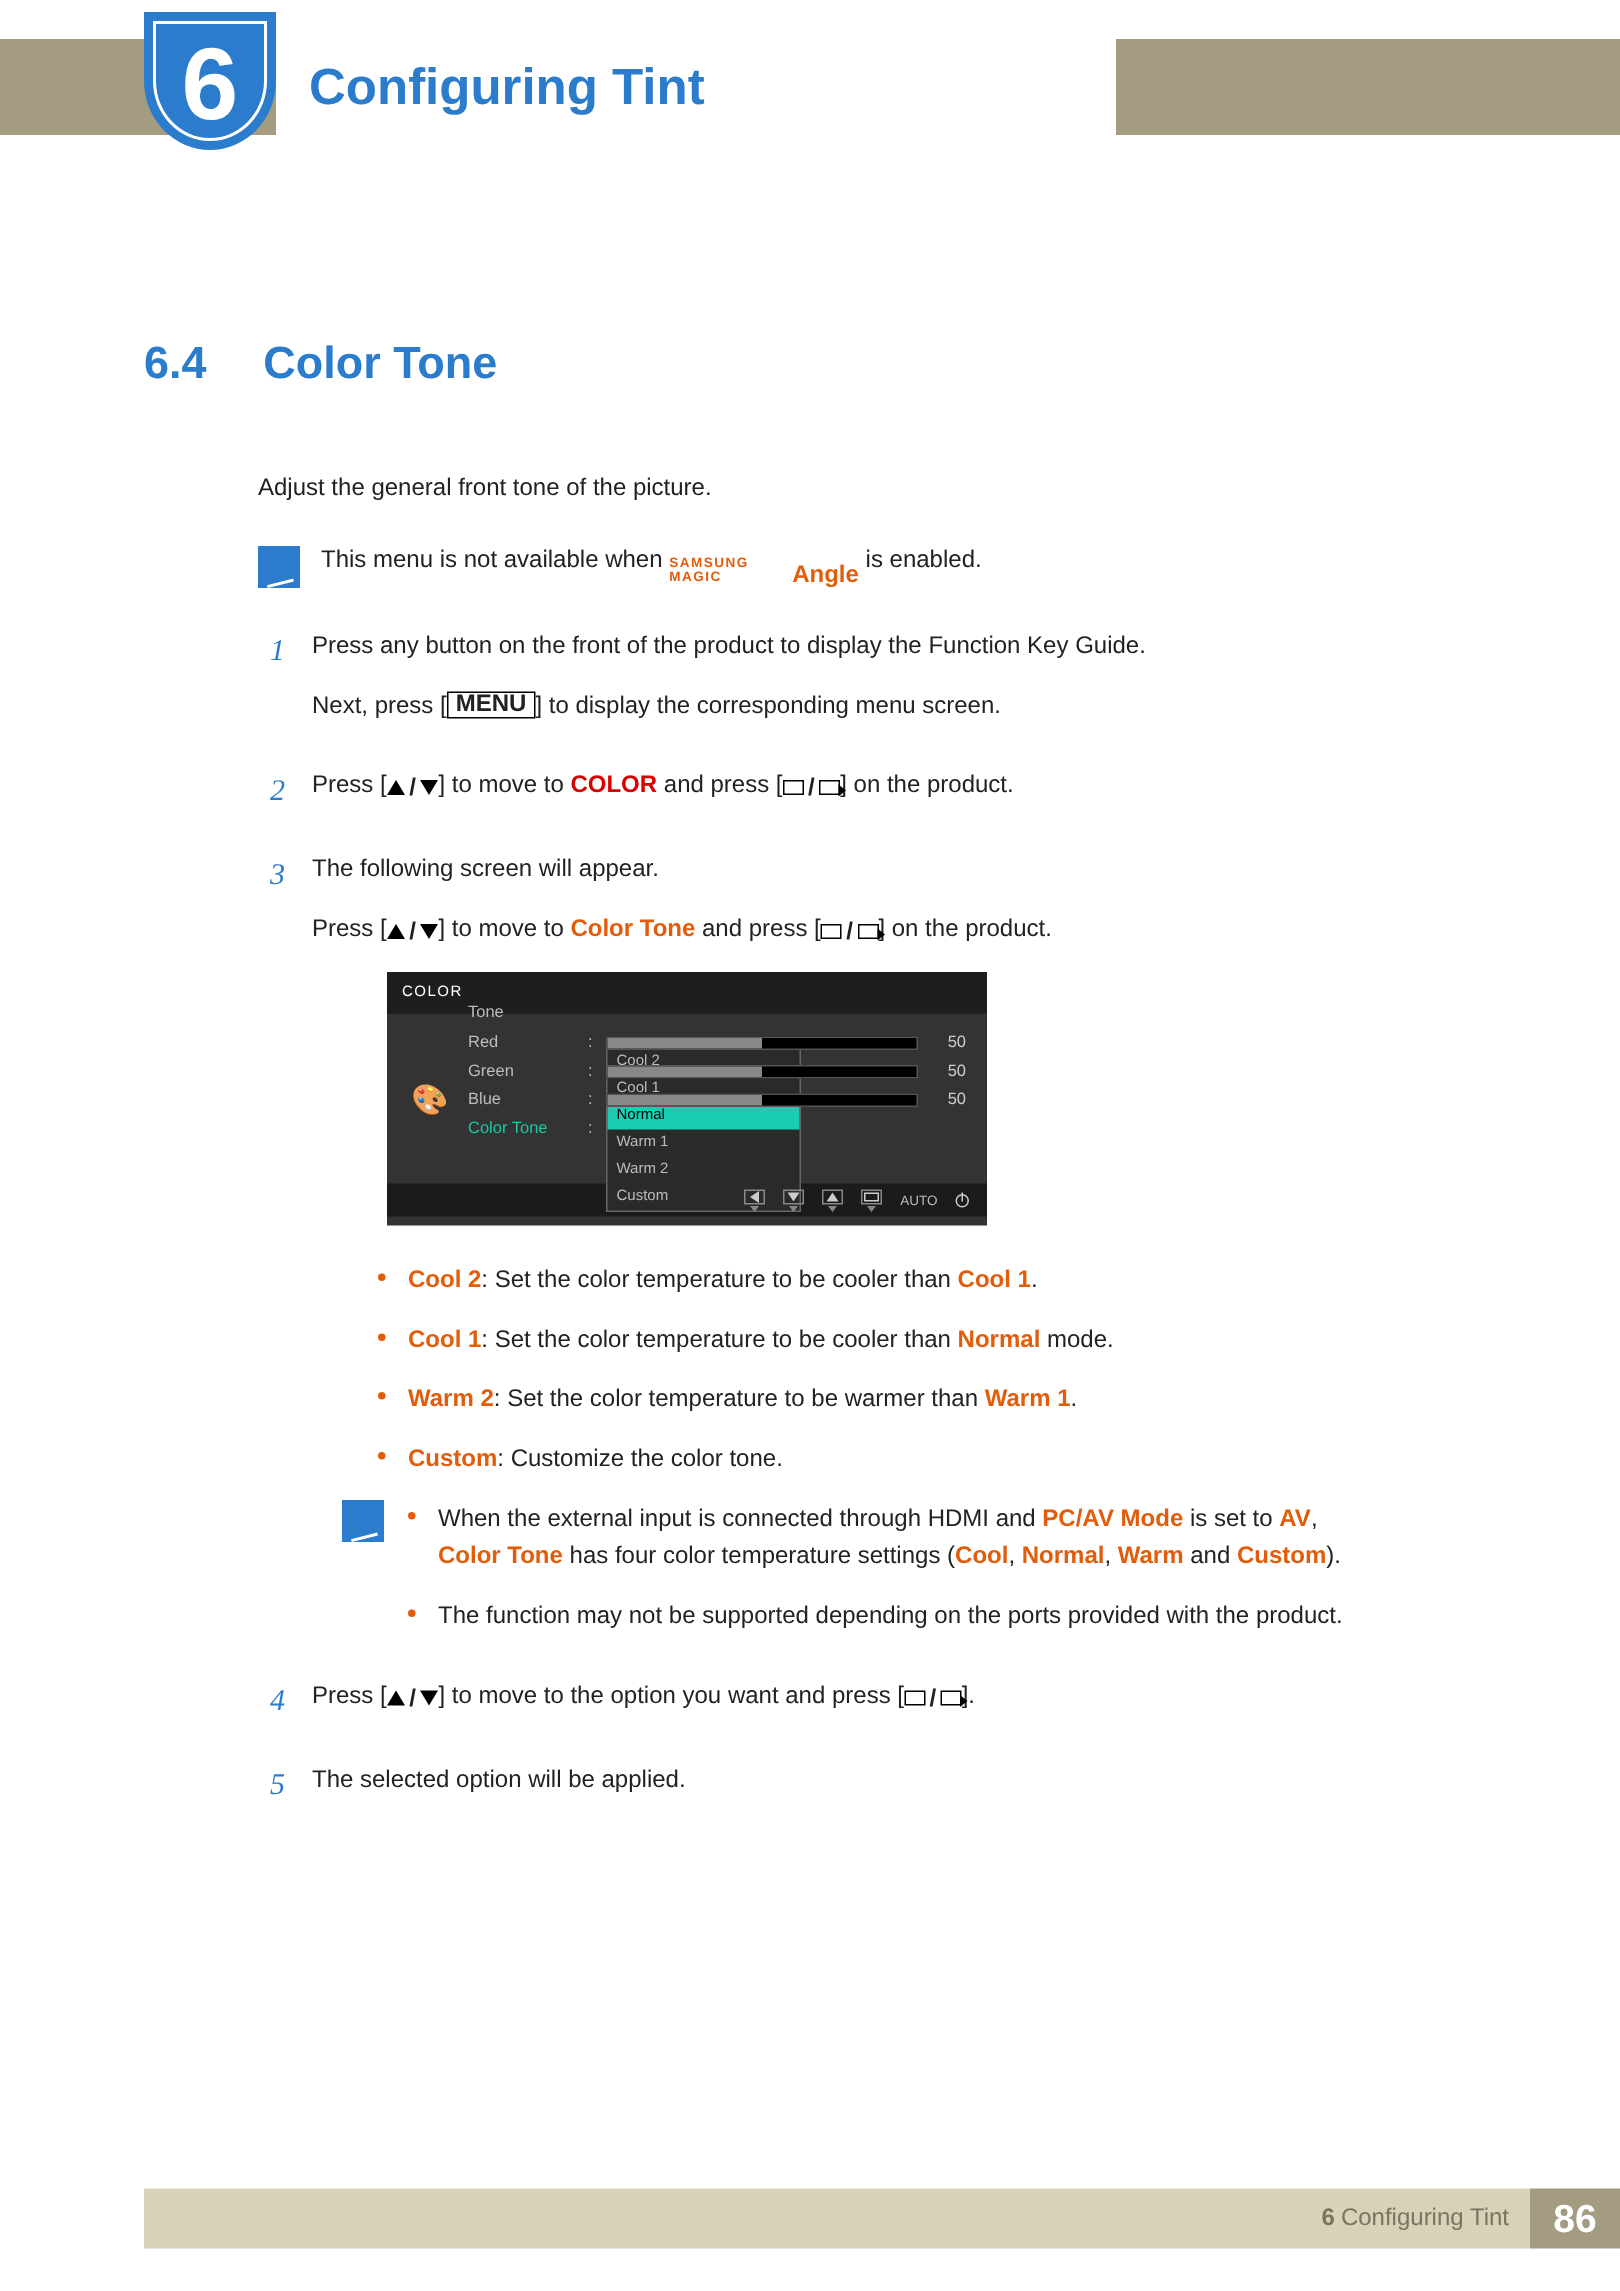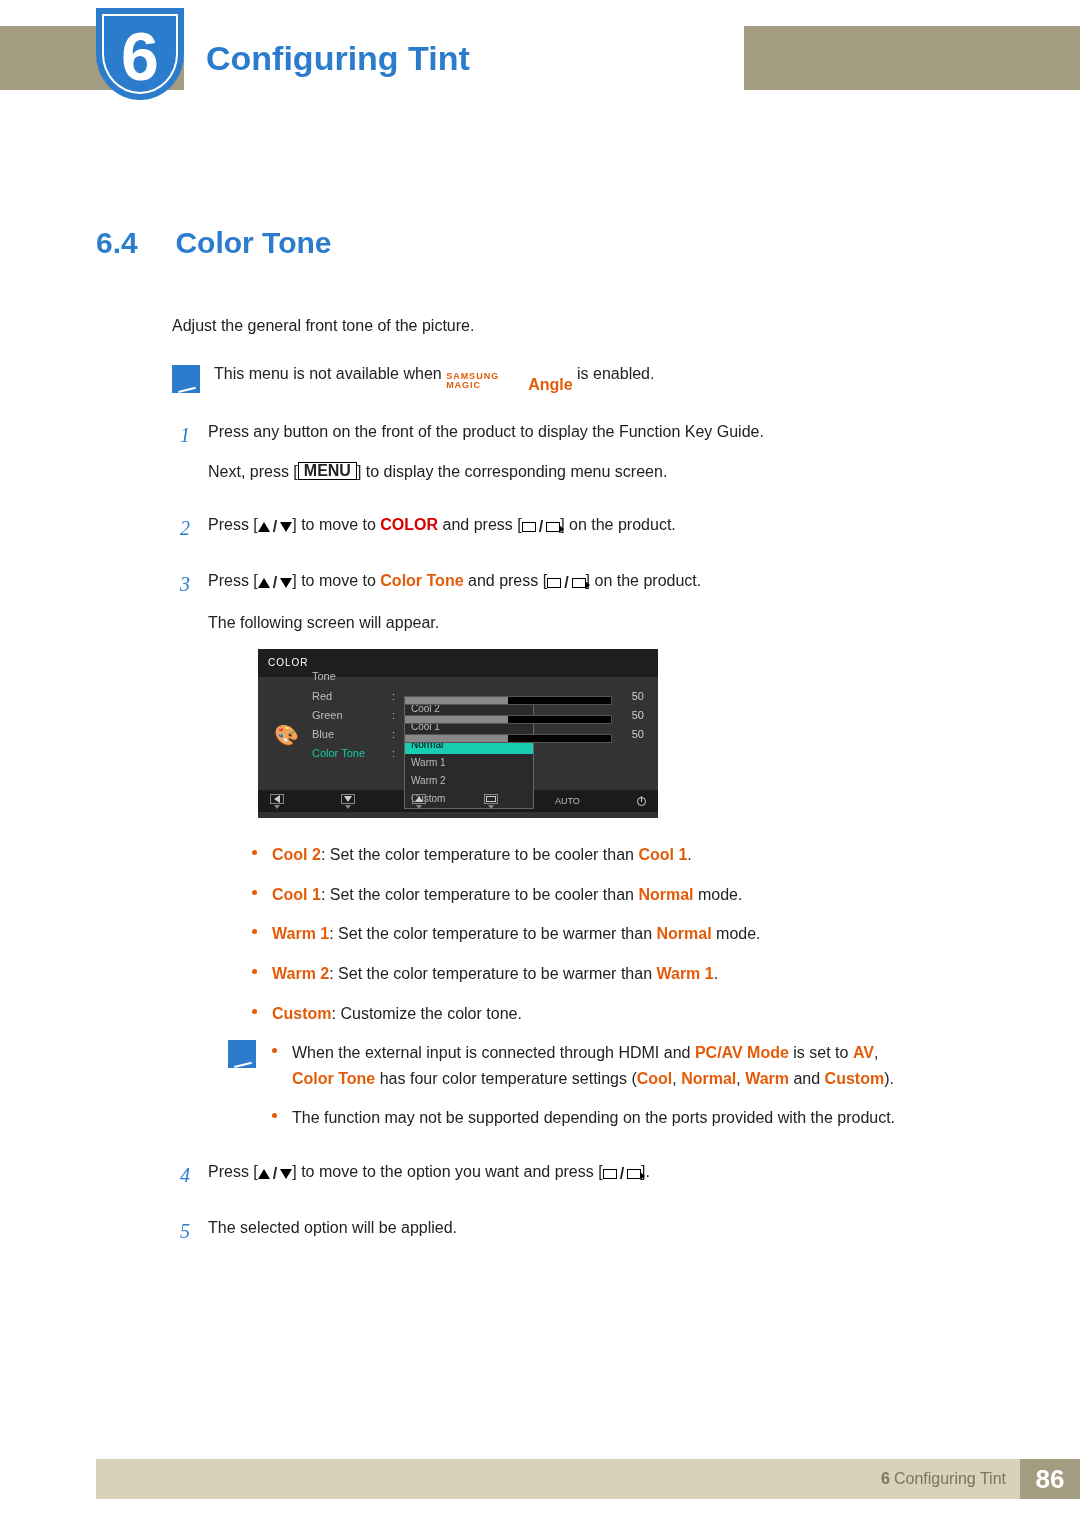--- a/index.html
+++ b/index.html
@@ -182,40 +182,40 @@
     width:38px;
     display:flex;align-items:center;justify-content:center;
     color:#fff;
     margin-right:6px;
   }
   .palette-icon{ font-size:20px; color:#fff; }
   .osd-list{flex:1;}
   .osd-row{display:flex;align-items:center;height:19px;}
   .osd-label{width:80px;}
   .osd-colon{width:12px;}
-  .osd-bar-wrap{flex:1;display:flex;gap:8px;align-items:flex-end;}
+  .osd-bar-wrap{flex:1;display:flex;gap:8px;align-items:center;}
   .osd-bar{flex:1;height:9px;background:#000;border:1px solid #555;position:relative;}
   .osd-bar-fill{position:absolute;left:0;top:0;bottom:0;width:50%;background:#888;}
   .osd-val{width:24px;text-align:right;color:#ccc;}
   .osd-label.active{color:#15c9a5;}
   .osd-dropdown{
     margin-top:1px;
     border:1px solid #666;
     background:#2a2a2a;
     width:130px;
   }
   .osd-opt{padding:1px 6px;font-size:10px;}
   .osd-opt.sel{background:#19cdb2;color:#000;}
   .osd-nav{
     margin-top:8px;
     height:22px;
     background:#1b1b1b;
     display:flex;
     align-items:center;
-    justify-content:space-between;
+    justify-content:flex-end;
     gap:12px;
     padding:0 12px;
     font-size:9px;
     color:#bbb;
   }
   .osd-nav .nav-tri-left{width:0;height:0;border-top:4px solid transparent;border-bottom:4px solid transparent;border-right:6px solid #ccc;}
   .osd-nav .nav-tri-dn{width:0;height:0;border-left:4px solid transparent;border-right:4px solid transparent;border-top:6px solid #ccc;}
   .osd-nav .nav-tri-up{width:0;height:0;border-left:4px solid transparent;border-right:4px solid transparent;border-bottom:6px solid #ccc;}
   .osd-nav .nav-ret{width:10px;height:6px;border:1px solid #ccc;}
   .osd-nav .pwr{width:9px;height:9px;border:1px solid #ccc;border-radius:50%;position:relative;}
@@ -321,24 +321,24 @@
       <div class="step-body">
         <p>
           <span>Press [</span><span class="btn-icons"><span class="tri-up"></span><span class="slash">/</span><span class="tri-dn"></span></span><span>] to move to </span><span class="kw-red">COLOR</span><span> and press [</span><span class="btn-icons"><span class="ico-rect"></span><span class="slash">/</span><span class="ico-rect2"></span></span><span>] on the product.</span>
         </p>
       </div>
     </div>
 
     <div class="step">
       <div class="step-num">3</div>
       <div class="step-body">
+        <p>The following screen will appear.</p>
         <p>
           <span>Press [</span><span class="btn-icons"><span class="tri-up"></span><span class="slash">/</span><span class="tri-dn"></span></span><span>] to move to </span><span class="kw">Color Tone</span><span> and press [</span><span class="btn-icons"><span class="ico-rect"></span><span class="slash">/</span><span class="ico-rect2"></span></span><span>] on the product.</span>
         </p>
-        <p>The following screen will appear.</p>
 
         <div class="osd-wrap">
           <div class="osd">
             <div class="osd-title">COLOR</div>
             <div class="osd-body">
               <div class="osd-left">
                   <span class="palette-icon">🎨</span>
                 </div>
               <div class="osd-list">
                 <div class="osd-row">
@@ -418,21 +418,20 @@
                 </div>
               <span>AUTO</span>
               <span class="pwr"></span>
             </div>
           </div>
         </div>
 
         <ul class="bullets">
           <li><span class="kw">Cool 2</span><span>: Set the color temperature to be cooler than </span><span class="kw">Cool 1</span><span>.</span></li>
           <li><span class="kw">Cool 1</span><span>: Set the color temperature to be cooler than </span><span class="kw">Normal</span><span> mode.</span></li>
-          <li><span class="kw">Warm 1</span><span>: Set the color temperature to be warmer than </span><span class="kw">Normal</span><span> mode.</span></li>
           <li><span class="kw">Warm 2</span><span>: Set the color temperature to be warmer than </span><span class="kw">Warm 1</span><span>.</span></li>
           <li><span class="kw">Custom</span><span>: Customize the color tone.</span></li>
         </ul>
 
         <div class="note-row2">
           <div class="note-icon"></div>
           <ul class="bullets" style="margin-left:0;">
             <li>
               <span>When the external input is connected through HDMI and </span><span class="kw">PC/AV Mode</span><span> is set to </span><span class="kw">AV</span><span>, </span><br>
               <span class="kw">Color Tone</span><span> has four color temperature settings (</span><span class="kw">Cool</span><span>, </span><span class="kw">Normal</span><span>, </span><span class="kw">Warm</span><span> and </span><span class="kw">Custom</span><span>).</span>

